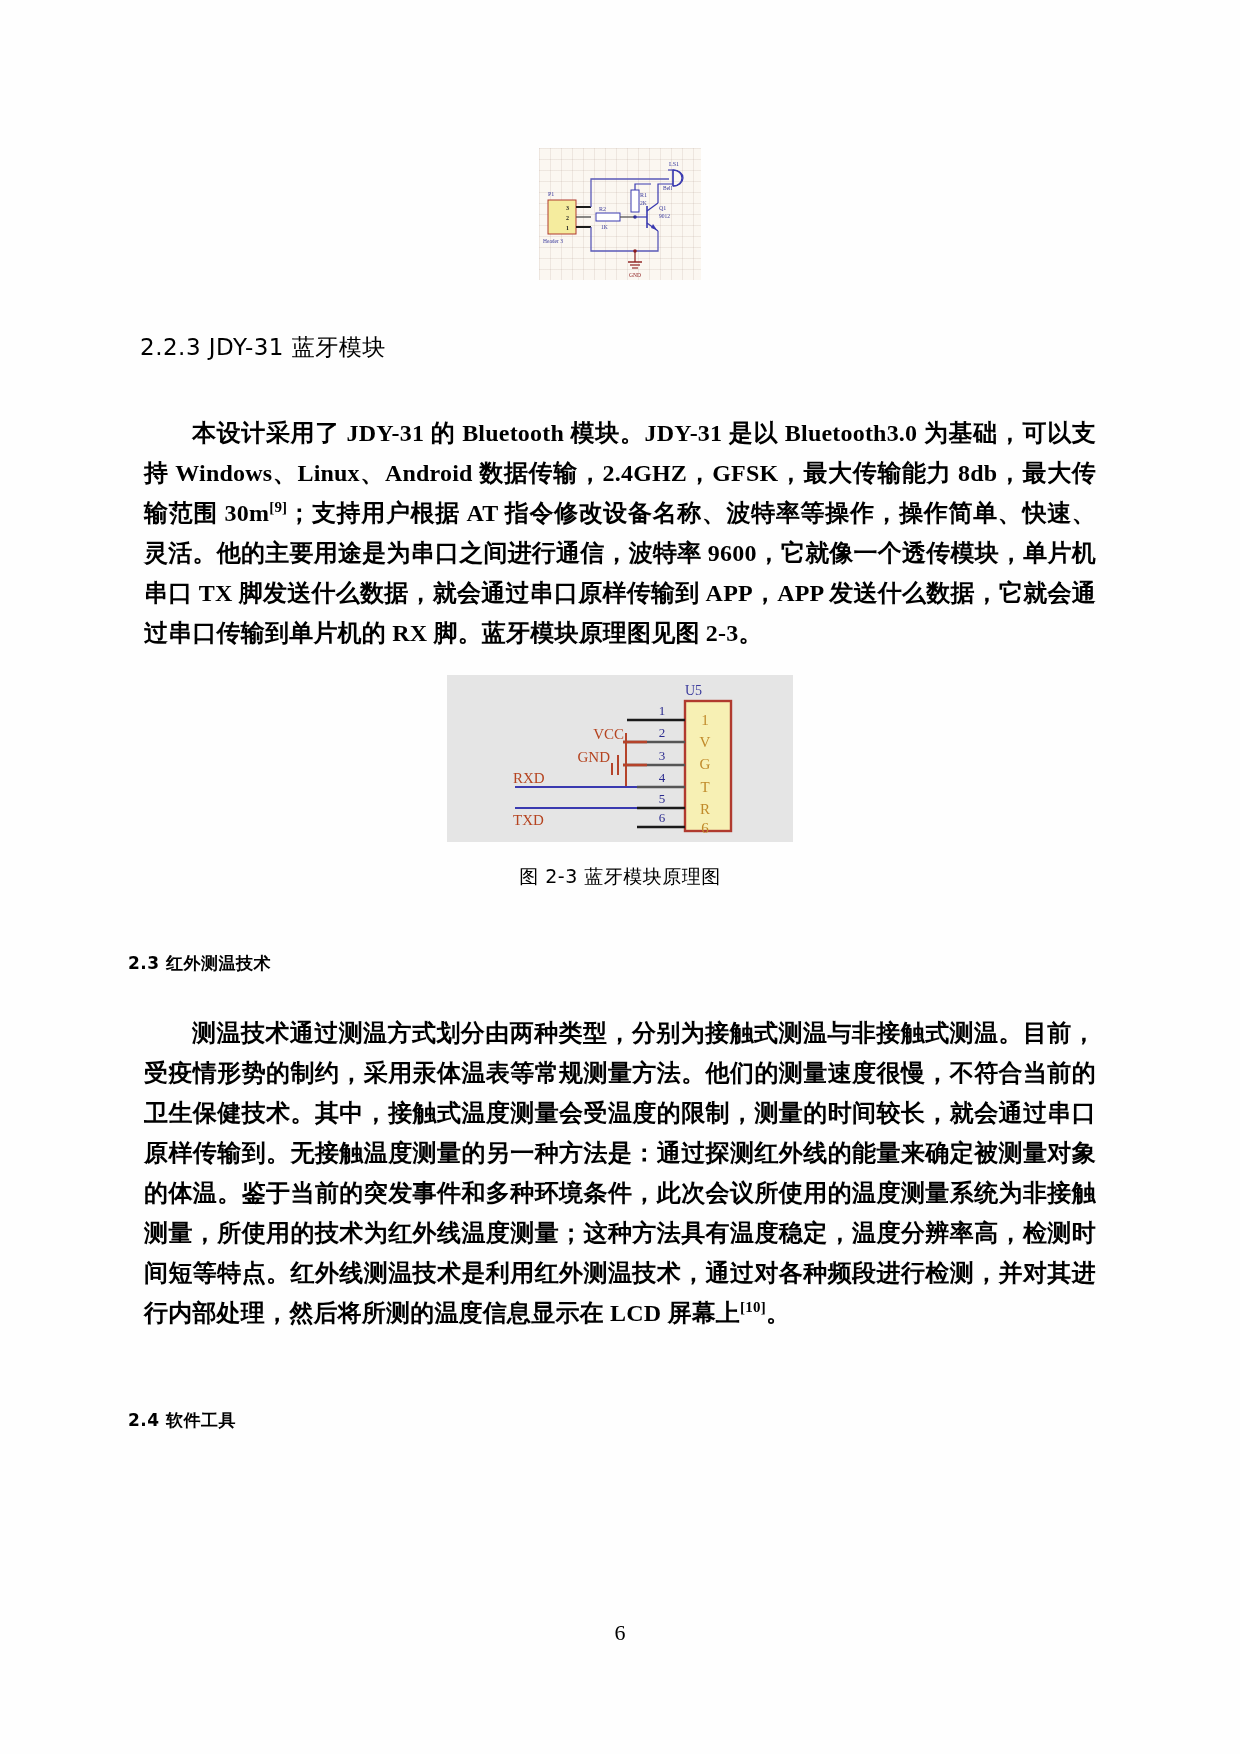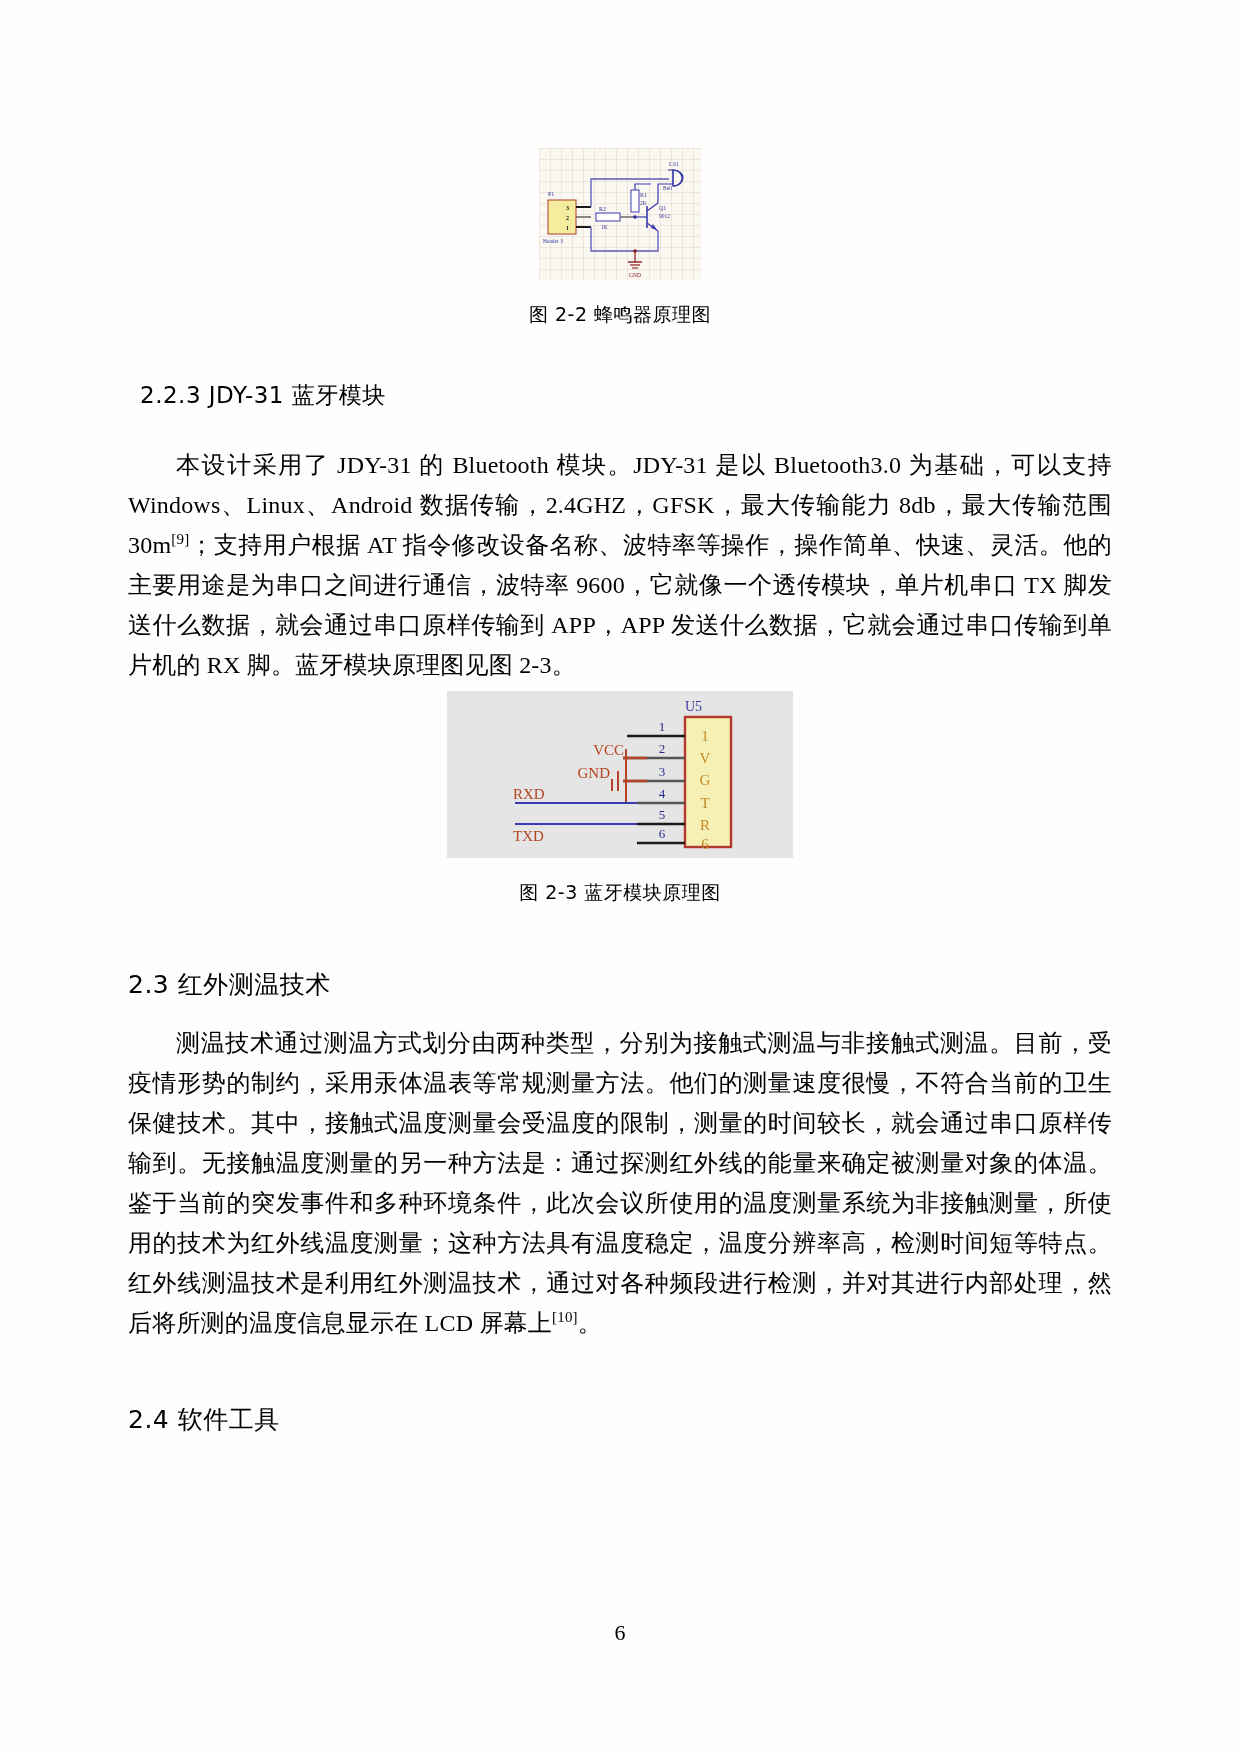--- a/index.html
+++ b/index.html
@@ -51,43 +51,44 @@
   
   .schem2 {
     width: 346px; height: 167px;
     background: #e5e5e5;
     position: relative;
   }
 
   
   h2.sec {
     font-family: "DejaVu Sans", sans-serif;
-    font-size: 25px;
-    font-weight: normal;
+    font-size: 17px;
+    font-weight: bold;
     margin: 0;
     letter-spacing: 0.5px;
   }
   h3.subsec {
     font-family: "DejaVu Sans", sans-serif;
     font-size: 23px;
     font-weight: normal;
     margin: 12px;
     letter-spacing: 0.5px;
   }
 
   
   p.body {
     font-family: "Liberation Serif", serif;
     font-size: 24px;
     line-height: 40px;
-    margin: 0;
+    margin: 16px;
     text-align: justify;
     text-justify: inter-ideograph;
     text-indent: 48px;
     letter-spacing: 0.2px;
+    font-weight: bold;
   }
   sup { font-size: 15px; vertical-align: super; line-height: 0; }
 
   .pagenum {
     position: absolute;
     left: 0; right: 0;
     top: 1620px;
     text-align: center;
     font-family: "Liberation Serif", serif;
     font-size: 22px;
@@ -155,21 +156,20 @@
           <text x="124" y="42" font-size="5.5" fill="#3a3a9c">Bell</text>
 
           <line x1="96" y1="103" x2="96" y2="114" stroke="#8b1a1a" stroke-width="1.2"></line>
           <line x1="89" y1="114" x2="103" y2="114" stroke="#8b1a1a" stroke-width="1.4"></line>
           <line x1="91" y1="117" x2="101" y2="117" stroke="#8b1a1a" stroke-width="1.2"></line>
           <line x1="93" y1="120" x2="99" y2="120" stroke="#8b1a1a" stroke-width="1.1"></line>
           <text x="96" y="129" font-size="5.5" fill="#8b1a1a" text-anchor="middle">GND</text>
         </svg>
       </div>
     </div>
-    <div class="fig-caption">图 2-2  蜂鸣器原理图</div>
 
     <div style="height:40px;"></div>
     <h3 class="subsec">2.2.3  JDY-31 蓝牙模块</h3>
 
     <div style="height:22px;"></div>
     <p class="body"><span>本设计采用了 JDY-31 的 Bluetooth 模块。JDY-31 是以 Bluetooth3.0 为基础，可以支持 Windows、Linux、Android 数据传输，2.4GHZ，GFSK，最大传输能力 8db，最大传输范围 30m</span><sup>[9]</sup><span>；支持用户根据 AT 指令修改设备名称、波特率等操作，操作简单、快速、灵活。他的主要用途是为串口之间进行通信，波特率 9600，它就像一个透传模块，单片机串口 TX 脚发送什么数据，就会通过串口原样传输到 APP，APP 发送什么数据，它就会通过串口传输到单片机的 RX 脚。蓝牙模块原理图见图 2-3。</span></p>
 
     <div style="height:6px;"></div>
     <div class="fig-wrap">
       <div class="schem2">

